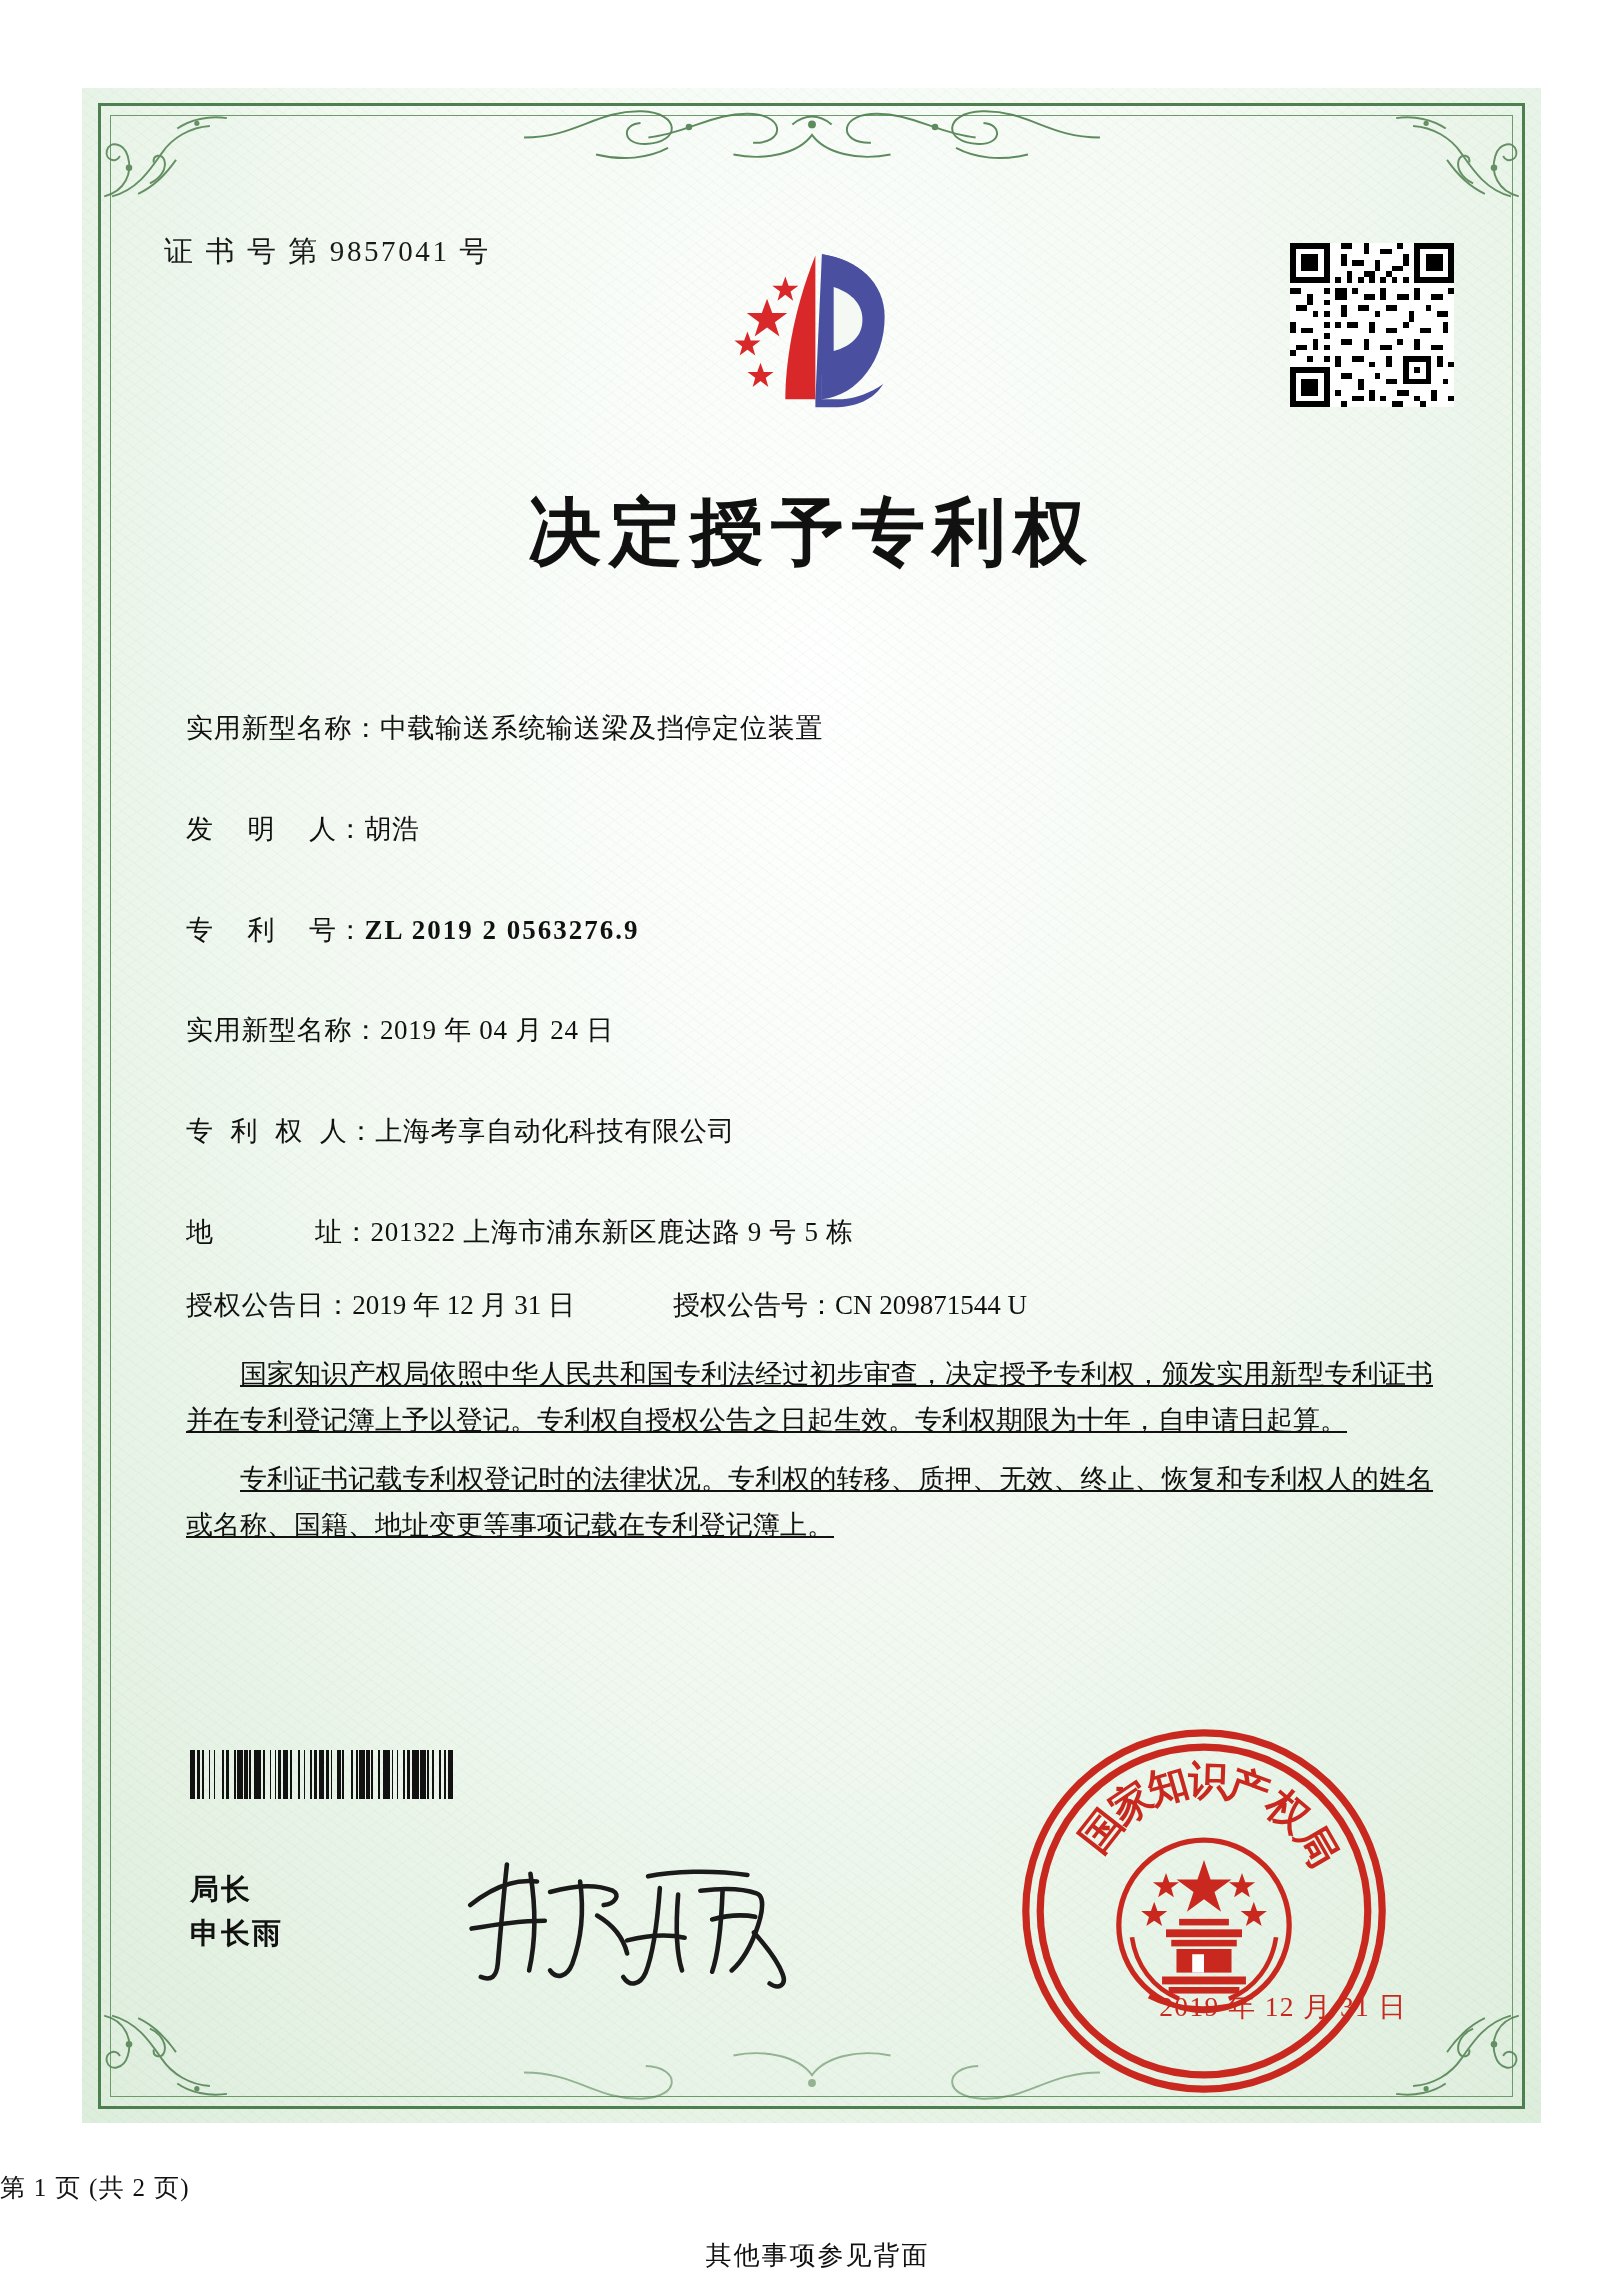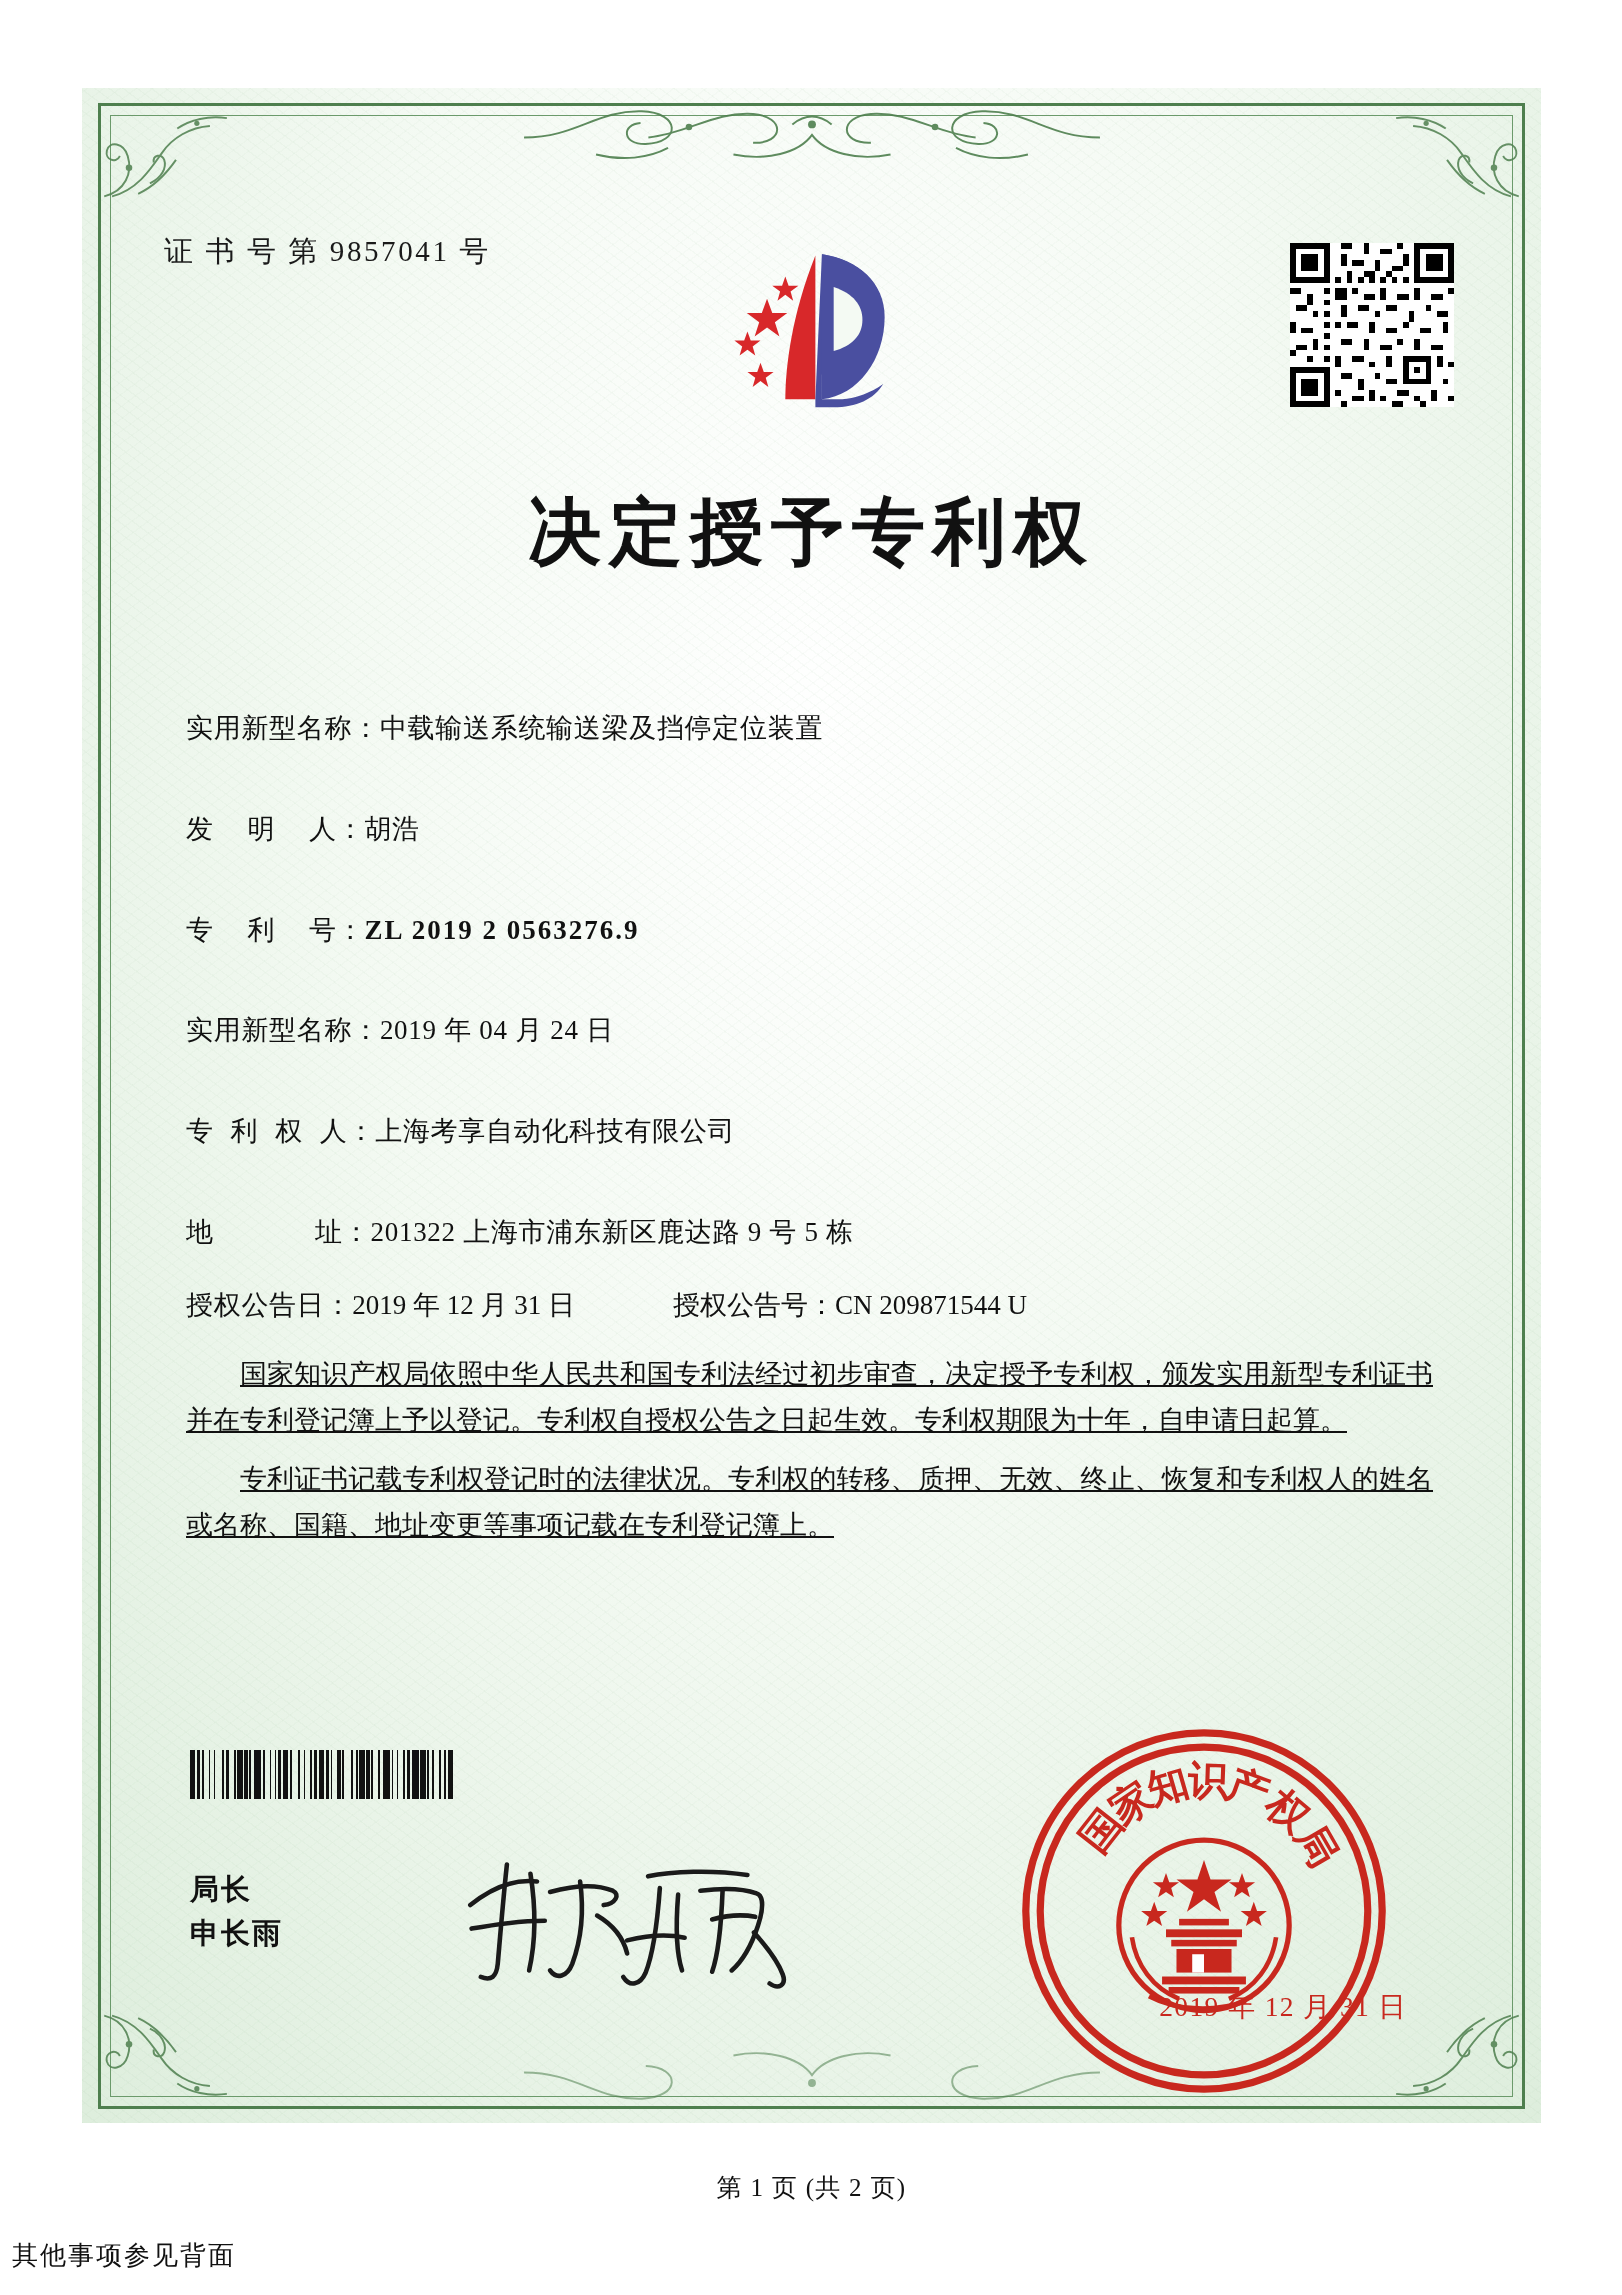--- a/index.html
+++ b/index.html
@@ -261,31 +261,31 @@
     letter-spacing: 1.3px;
     white-space: nowrap;
   }
 
   
   .page-footer {
     position: absolute;
     left: 0;
     right: 0;
     top: 2171px;
-    text-align: center;
+    text-align: left;
     font-size: 25px;
     color: #111;
     letter-spacing: 1.3px;
   }
   .back-note {
     position: absolute;
     left: 12px;
     right: 0;
     top: 2238px;
-    text-align: left;
+    text-align: center;
     font-size: 26px;
     color: #111;
     letter-spacing: 2px;
   }
 </style>
 </head>
 <body>
 
 <div class="page">
 

